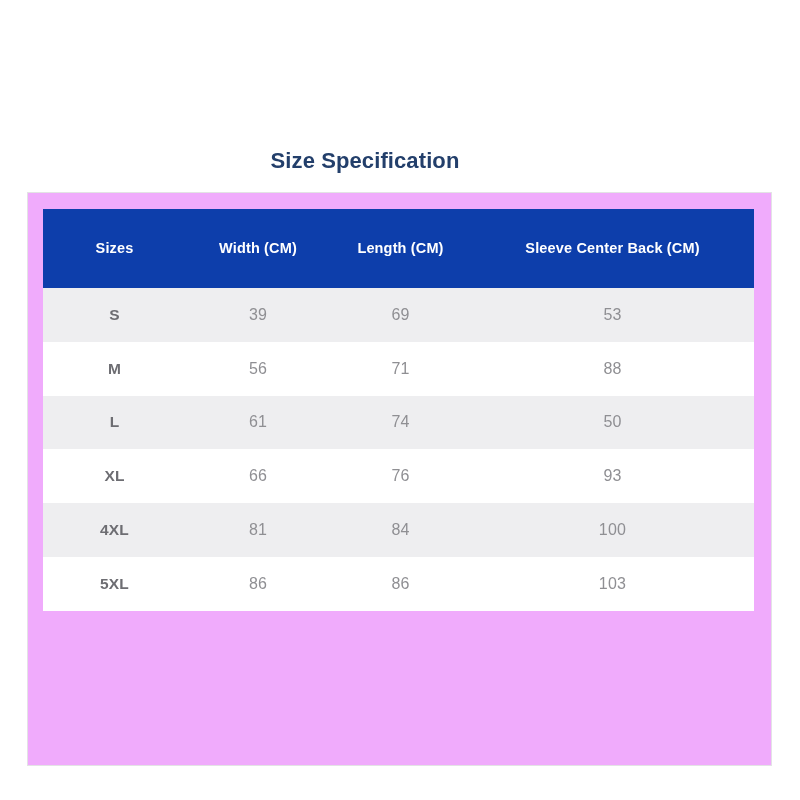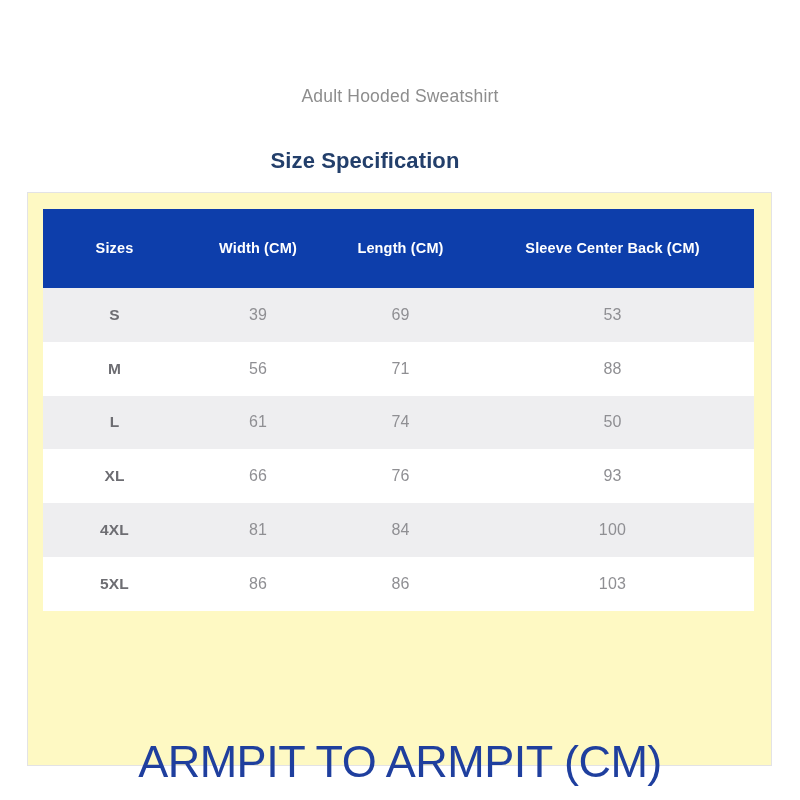--- a/index.html
+++ b/index.html
@@ -49,21 +49,21 @@
     white-space: nowrap;
   }
 
   
   .table-card {
     position: absolute;
     left: 27px;
     top: 192px;
     width: 745px;
     height: 574px;
-    background: #fef9c3;
+    background: #f0abfc;
     border: 1px solid #e3e3e5;
     box-sizing: border-box;
     padding-left: 48px;
   }
 
   .size-table {
     position: absolute;
     left: 15px;
     top: 16px;
     width: 711px;
@@ -130,21 +130,20 @@
     letter-spacing: -0.5px;
     line-height: 1.05;
     white-space: nowrap;
   }
 </style>
 </head>
 <body>
 
 <div class="page">
 
-  <div class="subtitle">Adult Hooded Sweatshirt</div>
 
   <div class="heading">Size Specification</div>
 
   <div class="table-card">
     <table class="size-table">
       <colgroup>
         <col class="col-size">
         <col class="col-width">
         <col class="col-length">
         <col class="col-sleeve">
@@ -191,15 +190,14 @@
         <tr class="even">
           <td class="size-label">5XL</td>
           <td>86</td>
           <td>86</td>
           <td>103</td>
         </tr>
       </tbody>
     </table>
   </div>
 
-  <div class="banner">ARMPIT TO ARMPIT (CM)</div>
 
 </div>
 
 </body></html>

